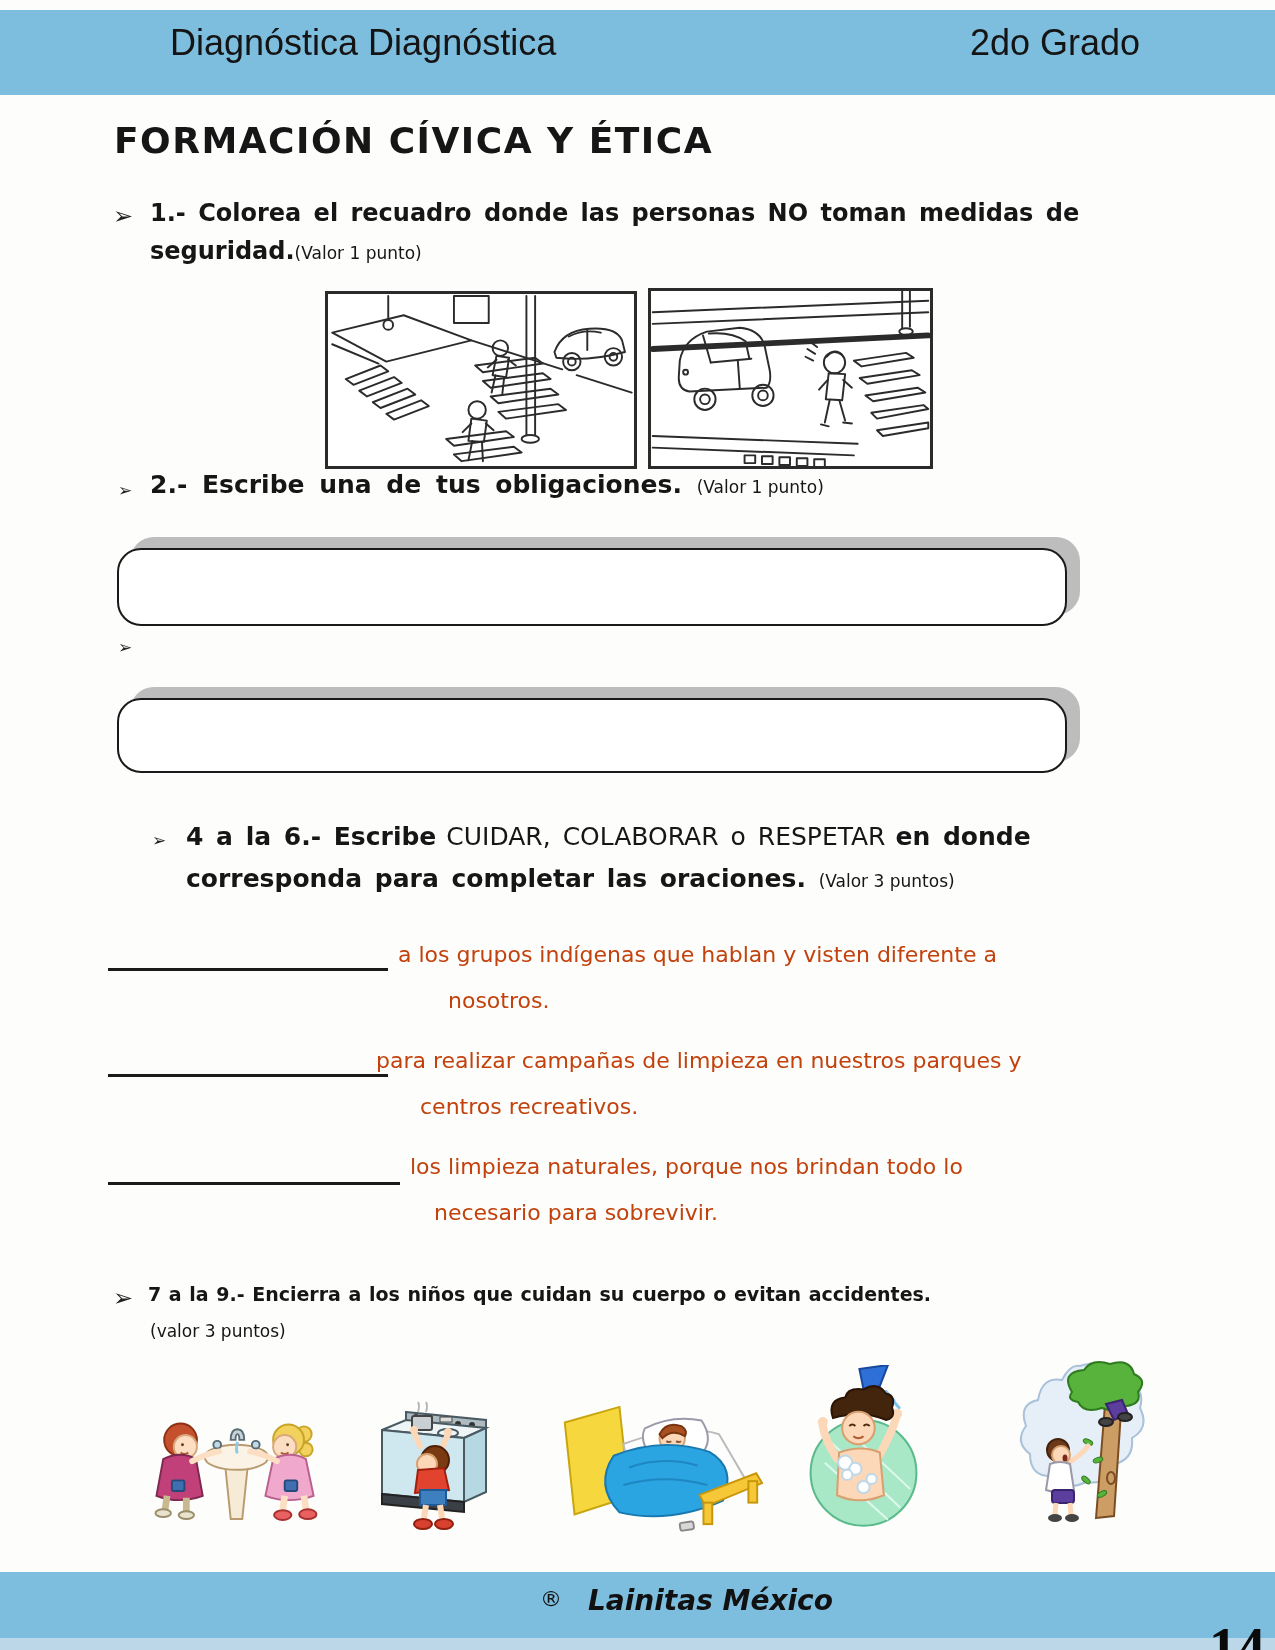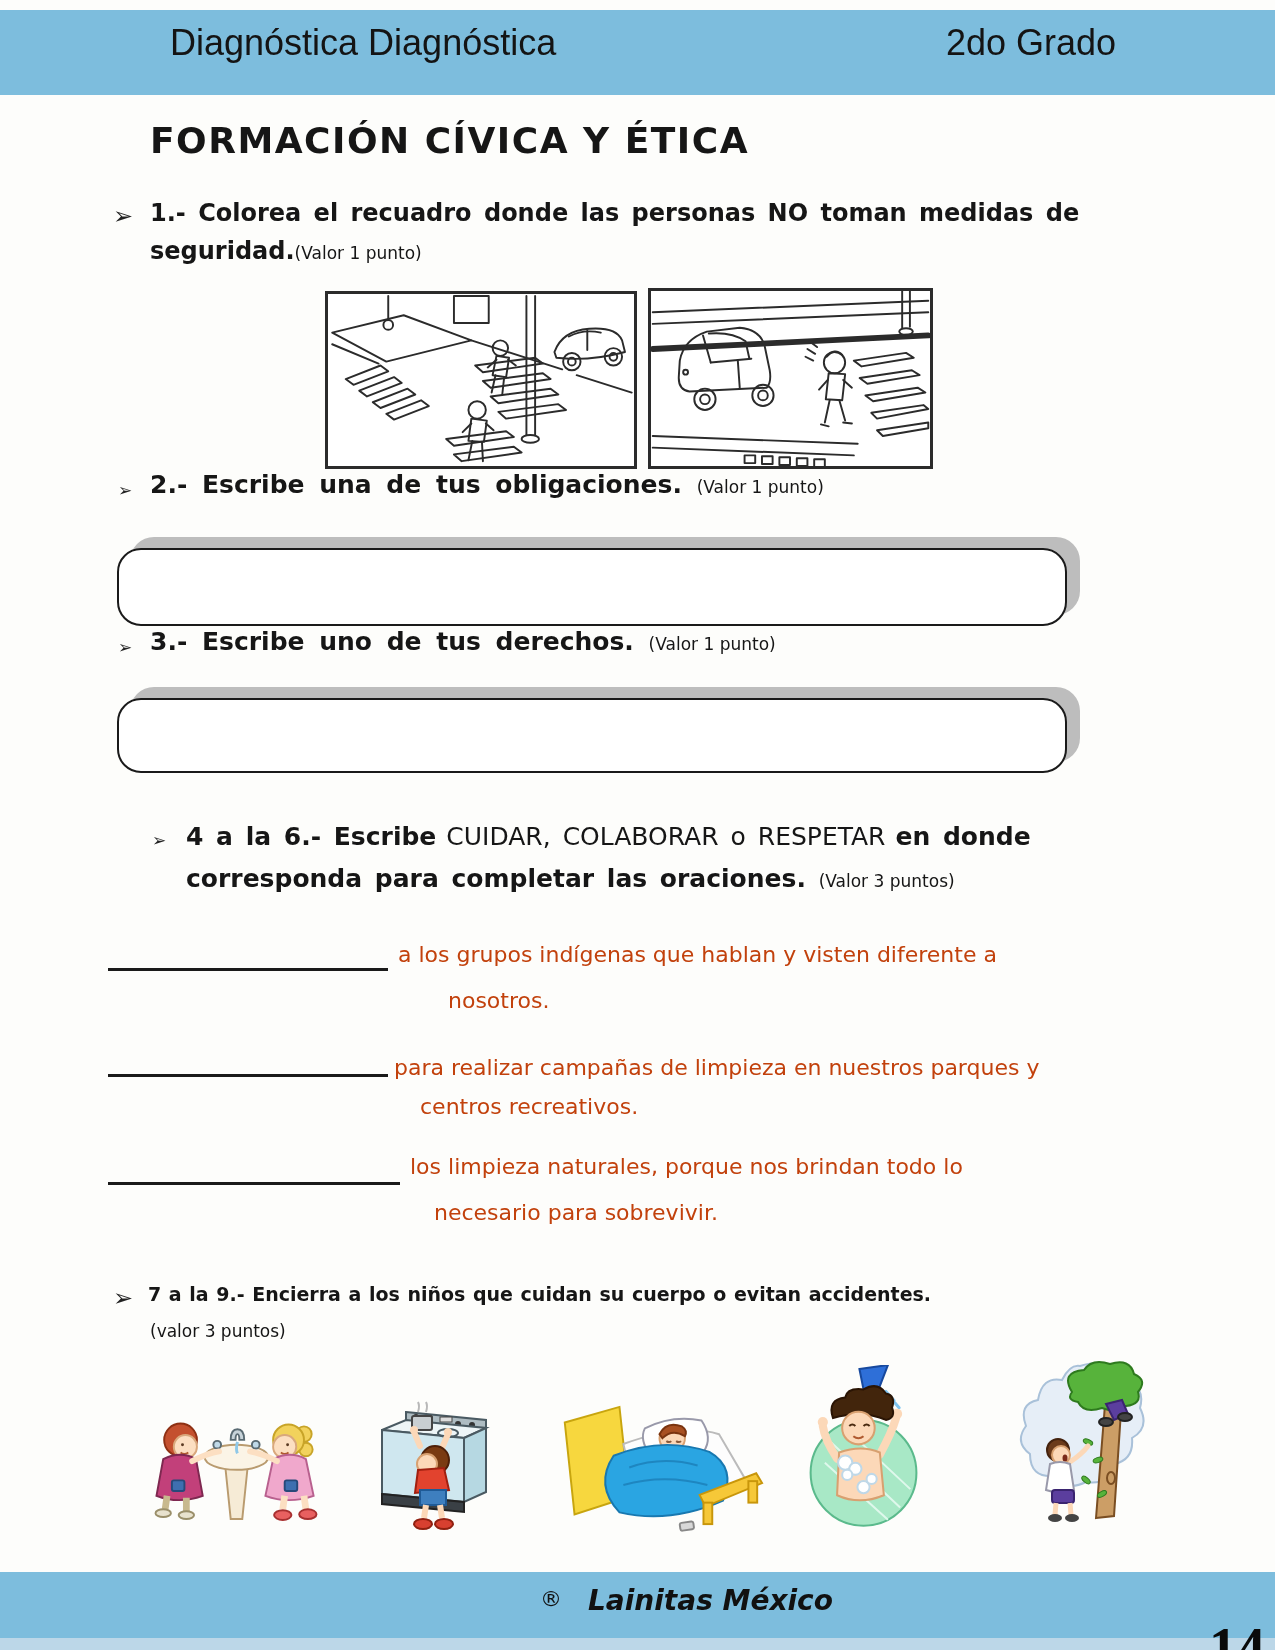--- a/index.html
+++ b/index.html
@@ -11,25 +11,25 @@
   
   .bar{position:absolute;left:0;width:1275px;background:#7dbddd;}
   #topbar{top:10px;height:85px;}
   #botbar{top:1572px;height:66px;}
   #botstrip{position:absolute;left:0;top:1638px;width:1275px;height:12px;background:#bcd7e8;}
   .bar-title{
     position:absolute;top:0;height:85px;line-height:85px;
     font-family:"Liberation Sans", sans-serif;font-size:36px;color:#141414;
   }
   #hdr-left{left:170px;}
-  #hdr-right{left:946px;}
+  #hdr-right{left:970px;}
   
   #sec-title{
     position:absolute;left:114px;top:120px;
-    font-size:36px;font-weight:700;letter-spacing:1.5px;white-space:nowrap;margin-left:36px;
+    font-size:36px;font-weight:700;letter-spacing:1.5px;white-space:nowrap;
   }
   
   .bullet{position:absolute;color:#222;}
   .bullet.big{font-size:24px;}
   .bullet.small{font-size:17px;}
   
   .qtext{position:absolute;font-weight:700;font-size:24px;white-space:nowrap;word-spacing:4px;}
   .qtext .pts, .pts{font-weight:400;font-size:17px;word-spacing:0;letter-spacing:0;}
   .kw{font-weight:400;font-size:25px;margin:0 10px;}
   
@@ -143,33 +143,32 @@
       <path class="ln" d="M174 138 l8 2 M197 136 l9 1"></path>
       <path class="ln" d="M162 52 l8 6 M160 60 l8 5 M158 68 l8 4"></path>
     </svg>
   </div>
 
   <span class="bullet small" style="left:118px;top:480px;">➢</span>
   <div class="qtext" style="left:150px;top:470px;font-size:25px;word-spacing:6px;"><span>2.- Escribe una de tus obligaciones.</span> <span class="pts">(Valor 1 punto)</span></div>
   <div class="ansbox" style="left:117px;top:548px;width:950px;height:78px;"></div>
 
   <span class="bullet small" style="left:118px;top:637px;">➢</span>
-  <div class="qtext" style="left:150px;top:627px;font-size:25px;word-spacing:6px;"><span>3.- Escribe uno de tus derechos.</span> <span class="pts">(Valor 1 punto)</span></div>
   <div class="ansbox" style="left:117px;top:698px;width:950px;height:75px;"></div>
 
   <span class="bullet small" style="left:152px;top:830px;">➢</span>
   <div class="qtext" style="left:186px;top:822px;font-size:25px;"><span>4 a la 6.- Escribe</span><span class="kw">CUIDAR, COLABORAR o RESPETAR</span><span>en donde</span></div>
   <div class="qtext" style="left:186px;top:864px;font-size:25px;"><span>corresponda para completar las oraciones.</span> <span class="pts">(Valor 3 puntos)</span></div>
 
   <div class="blank" style="left:108px;top:942px;width:280px;"></div>
   <div class="stext" style="left:398px;top:942px;">a los grupos indígenas que hablan y visten diferente a</div>
   <div class="stext" style="left:448px;top:988px;">nosotros.</div>
 
   <div class="blank" style="left:108px;top:1048px;width:280px;"></div>
-  <div class="stext" style="left:394px;top:1048px;margin-top:7px;">para realizar campañas de limpieza en nuestros parques y</div>
+  <div class="stext" style="left:376px;top:1048px;">para realizar campañas de limpieza en nuestros parques y</div>
   <div class="stext" style="left:420px;top:1094px;">centros recreativos.</div>
 
   <div class="blank" style="left:108px;top:1156px;width:292px;"></div>
   <div class="stext" style="left:410px;top:1154px;">los limpieza naturales, porque nos brindan todo lo</div>
   <div class="stext" style="left:434px;top:1200px;text-align:center;">necesario para sobrevivir.</div>
 
   <span class="bullet big" style="left:113px;top:1284px;">➢</span>
   <div class="qtext" style="left:148px;top:1283px;font-size:19px;word-spacing:1px;">7 a la 9.- Encierra a los niños que cuidan su cuerpo o evitan accidentes.</div>
   <div class="pts" style="position:absolute;left:150px;top:1321px;">(valor 3 puntos)</div>
 

